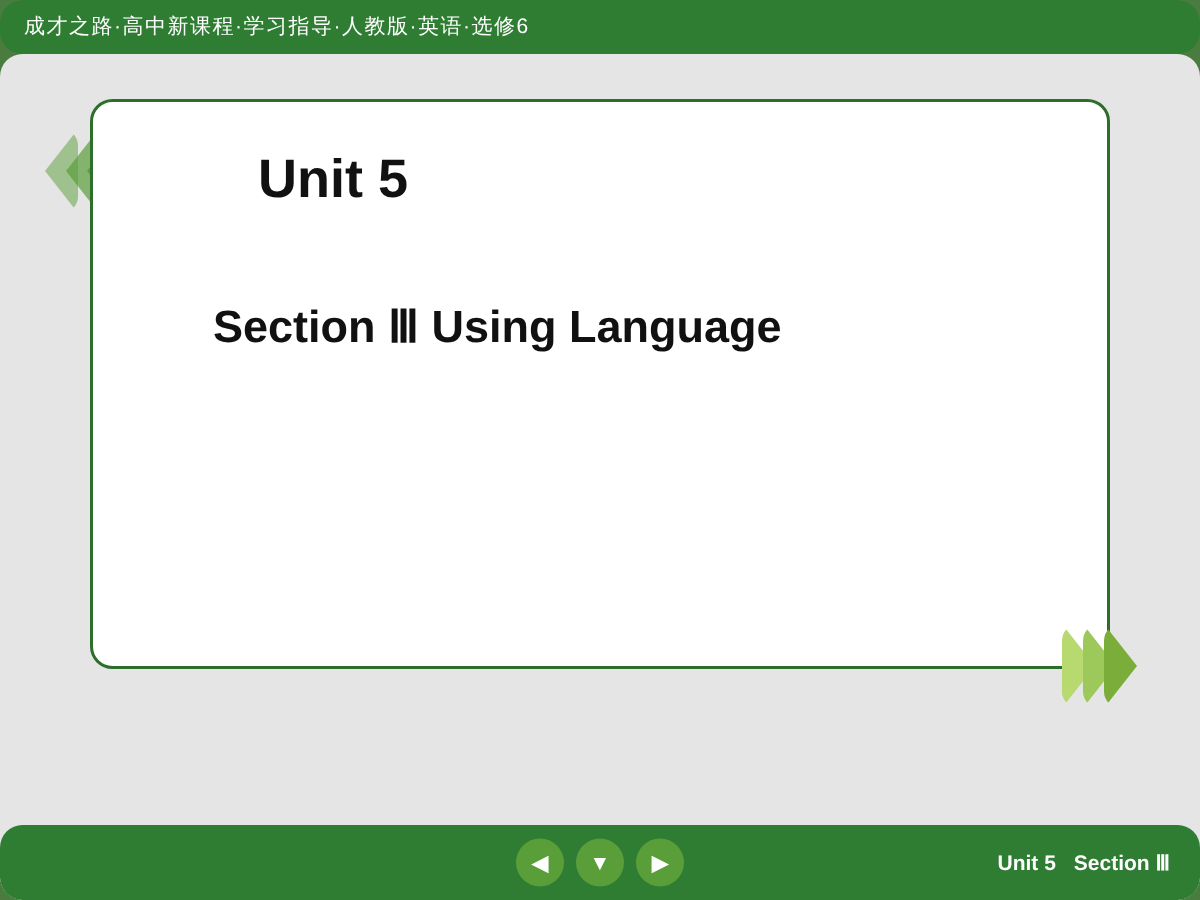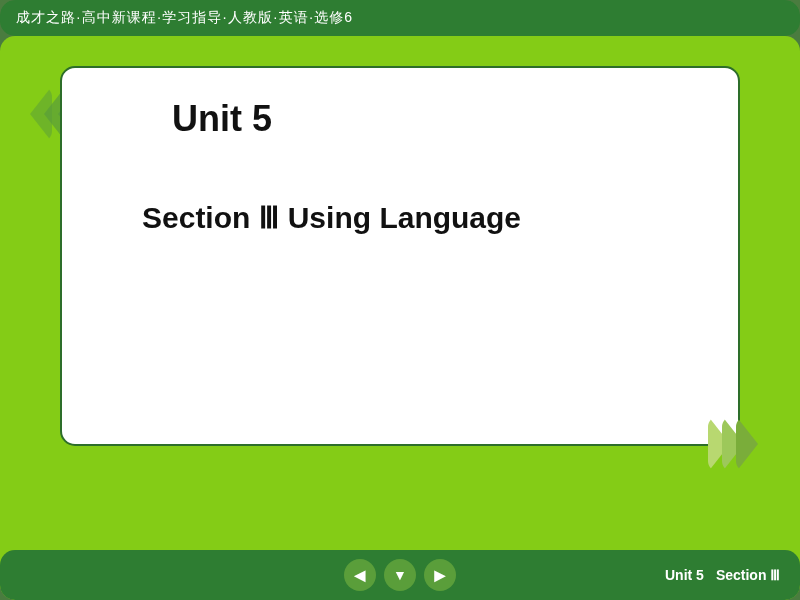--- a/index.html
+++ b/index.html
@@ -22,21 +22,21 @@
       padding: 0 16px;
     }
     #header-title {
       color: #ffffff;
       font-size: 14px;
       letter-spacing: 1px;
     }
 
     
     #main {
-      background: #84cc16;
+      background: #e5e5e5;
       width: 100%;
       height: 564px;
       display: flex;
       flex-direction: column;
       align-items: center;
       justify-content: flex-start;
       padding-top: 30px;
       position: relative;
     }
 

